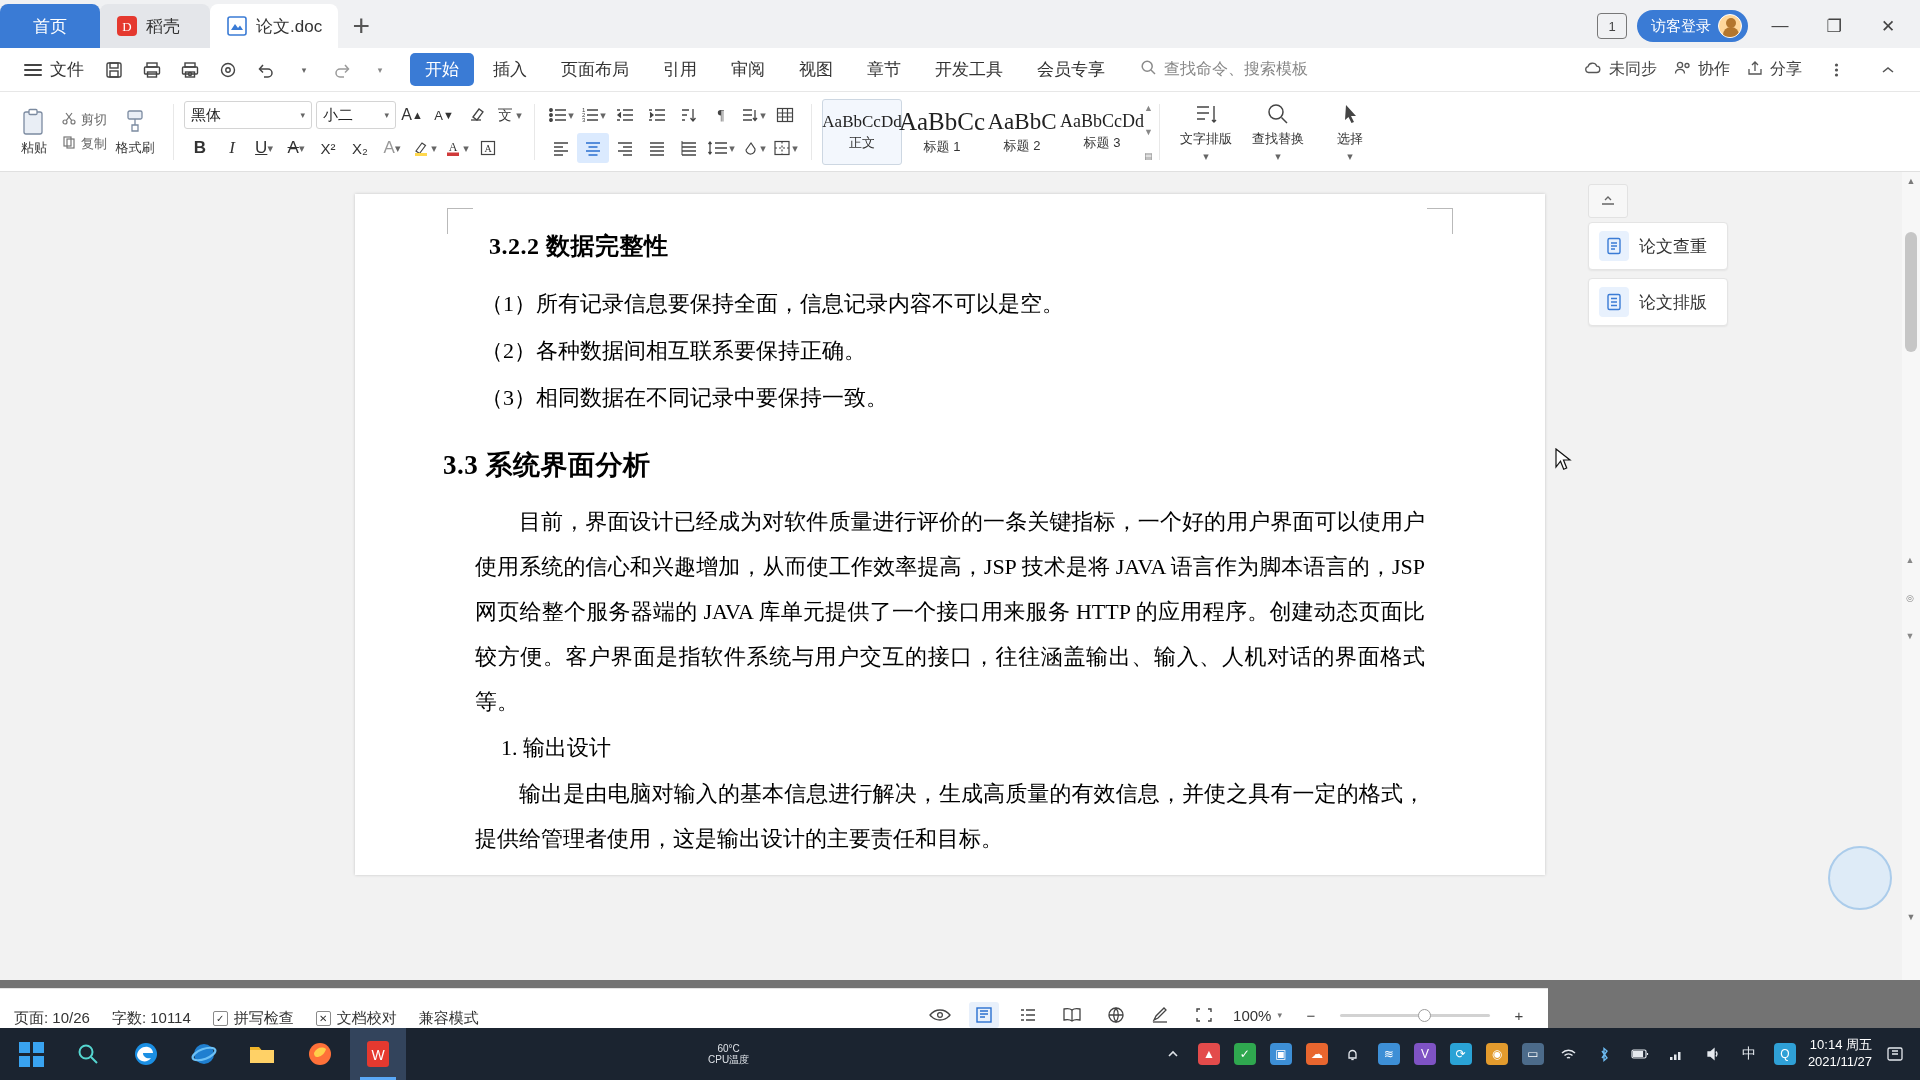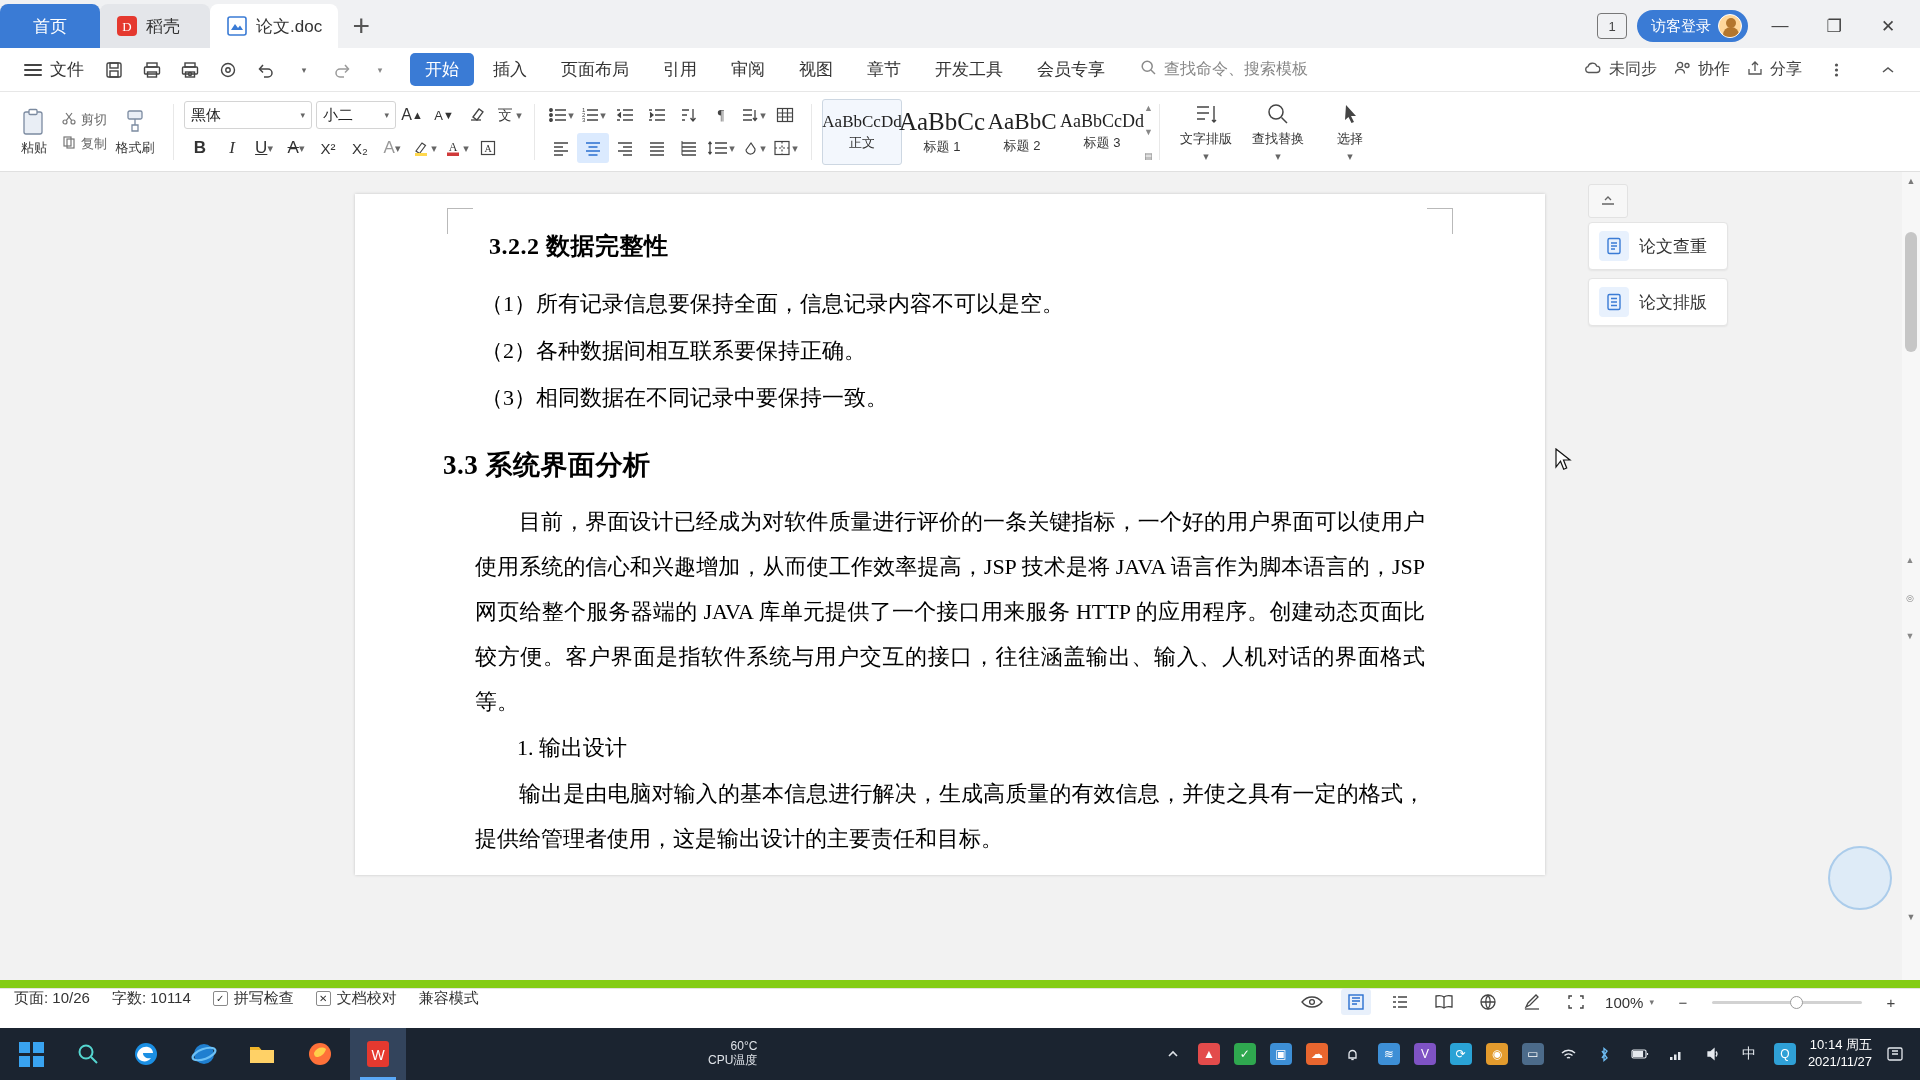--- a/index.html
+++ b/index.html
@@ -3,21 +3,21 @@
 <meta charset="utf-8">
 <style>
   * { box-sizing: border-box; }
   html, body {
     margin: 0; padding: 0;
     width: 1920px; height: 1080px;
     overflow: hidden;
     font-family: "Liberation Sans", "DejaVu Sans", sans-serif;
     background: #fff;
   }
-  .app { position: relative; width: 1920px; height: 1080px; background: #84cc16; }
+  .app { position: relative; width: 1920px; height: 1080px; background: #737373; }
 
   
   .tabbar {
     position: absolute; top: 0; left: 0; width: 1920px; height: 48px;
     background: #f0f1f3; display: flex; align-items: flex-end;
   }
   .tab {
     height: 44px; min-width: 110px; display: flex; align-items: center; gap: 8px;
     padding: 0 16px; font-size: 17px; color: #333; cursor: pointer;
     border-radius: 8px 8px 0 0; position: relative;
@@ -161,22 +161,22 @@
   .vscroll { position: absolute; top: 172px; right: 0; width: 18px; height: 808px; background: #f7f7f7; }
   .vs-up, .vs-dn { width: 18px; height: 18px; display: flex; align-items: center; justify-content: center;
                    font-size: 9px; color: #7a7a7a; cursor: pointer; }
   .vs-thumb { position: absolute; top: 60px; left: 3px; width: 12px; height: 120px;
               background: #c6c6c6; border-radius: 6px; cursor: pointer; }
   .mini-nav { position: absolute; right: 2px; width: 16px; height: 16px; display: flex;
               align-items: center; justify-content: center; font-size: 9px; color: #888; cursor: pointer;}
 
   
   .status {
-    position: absolute; bottom: 52px; left: 0; width: 1920px; height: 40px;
-    background: #fff; border-top: 1px solid #e4e4e4; display: flex; align-items: flex-start;
+    position: absolute; bottom: 52px; left: 0; width: 1548px; height: 40px;
+    background: #fff; border-top: 1px solid #e4e4e4; display: flex; align-items: flex-end;
     padding: 0 14px; font-size: 15px; color: #333; gap: 22px;
   }
   .st-item { display: flex; align-items: center; gap: 6px; cursor: default; }
   .st-box { width: 15px; height: 15px; border: 1px solid #8a8a8a; border-radius: 2px;
             display: inline-flex; align-items: center; justify-content: center; font-size: 10px; }
   .status-right { margin-left: auto; display: flex; align-items: center; gap: 14px; }
   .vbtn { width: 30px; height: 26px; display: flex; align-items: center; justify-content: center;
           cursor: pointer; color: #444; border-radius: 3px; }
   .vbtn.sel { background: #e8f0fb; color: #2a6fd0; }
   .slider { width: 150px; height: 3px; background: #d2d2d2; position: relative; border-radius: 2px; }
@@ -188,22 +188,22 @@
     position: absolute; bottom: 0; left: 0; width: 1920px; height: 52px;
     background: #1b2430; display: flex; align-items: center; padding: 0 4px; gap: 2px;
   }
   .tb-start { width: 54px; height: 52px; display: flex; align-items: center; justify-content: center; cursor: pointer;}
   .winlogo { display: grid; grid-template-columns: 11px 11px; grid-template-rows: 11px 11px; gap: 3px; }
   .winlogo i { background: #39a3f0; display: block; }
   .tb-app { width: 56px; height: 52px; display: flex; align-items: center; justify-content: center;
             cursor: pointer; position: relative; }
   .tb-app.active { background: #33445c; }
   .tb-app.active::after { content:""; position:absolute; bottom:0; left:10px; right:10px; height:3px; background:#5aa9f8; }
-  .cpu { display: flex; flex-direction: column; align-items: flex-end; color: #dfe3e8;
-         font-size: 12px; margin-left: 300px; line-height: 1.15; }
+  .cpu { display: flex; flex-direction: column; align-items: center; color: #dfe3e8;
+         font-size: 10px; margin-left: 300px; line-height: 1.15; }
   .tray { margin-left: auto; display: flex; align-items: center; gap: 10px; padding-right: 8px; }
   .tray-ico { width: 26px; height: 26px; display: flex; align-items: center; justify-content: center;
               color: #e5e9ee; font-size: 14px; cursor: pointer; }
   .clock { color: #fff; font-size: 13px; text-align: right; line-height: 1.3; cursor: default; }
   .sq { width: 22px; height: 22px; border-radius: 4px; display: inline-flex; align-items: center;
         justify-content: center; font-size: 12px; color: #fff; }
 
   .mouse-cursor { position: absolute; left: 1555px; top: 448px; width: 0; height: 0; }
   .mouse-cursor svg { position: absolute; }
   .float-ball { position: absolute; right: 28px; bottom: 70px; width: 64px; height: 64px;
@@ -672,21 +672,21 @@
 
       <div class="h3" style="margin-left:14px">3.2.2  数据完整性</div>
 
       <p class="pline" style="margin-left:6px">（1）所有记录信息要保持全面，信息记录内容不可以是空。</p>
       <p class="pline" style="margin-left:6px">（2）各种数据间相互联系要保持正确。</p>
       <p class="pline" style="margin-left:6px">（3）相同数据在不同记录中要保持一致。</p>
 
       <div class="h2">3.3 系统界面分析</div>
 
       <p class="ptext indent">目前，界面设计已经成为对软件质量进行评价的一条关键指标，一个好的用户界面可以使用户使用系统的信心和兴趣增加，从而使工作效率提高，JSP 技术是将 JAVA 语言作为脚本语言的，JSP 网页给整个服务器端的 JAVA 库单元提供了一个接口用来服务 HTTP 的应用程序。创建动态页面比较方便。客户界面是指软件系统与用户交互的接口，往往涵盖输出、输入、人机对话的界面格式等。</p>
-      <p class="pline" style="margin-left:42px">1. 输出设计</p>
+      <p class="pline" style="margin-left:26px">1. 输出设计</p>
       <p class="ptext indent">输出是由电脑对输入的基本信息进行解决，生成高质量的有效信息，并使之具有一定的格式，提供给管理者使用，这是输出设计的主要责任和目标。</p>
       <div style="height:14px"></div>
     </div>
 
     <div class="rpanel">
       <div class="rp-btn" style="top:12px">
         <svg width="18" height="16" viewBox="0 0 18 16" fill="none" stroke="#666" stroke-width="1.4">
             <path d="M3 11h12M6 7l3-3 3 3"></path>
           </svg>
       </div>

